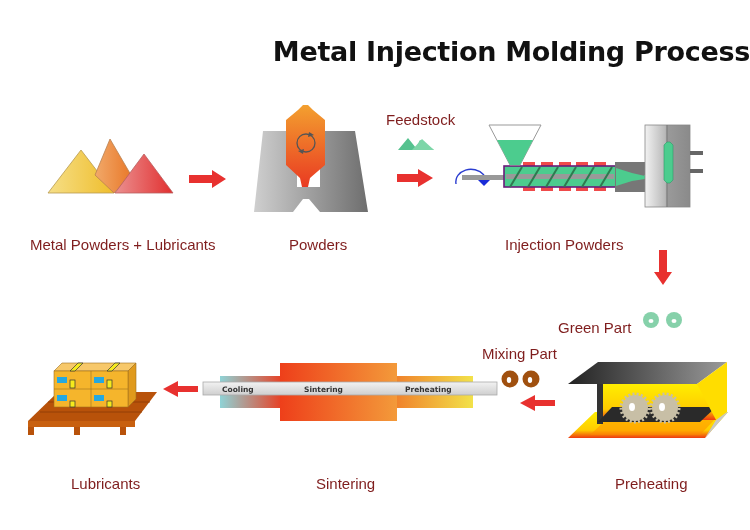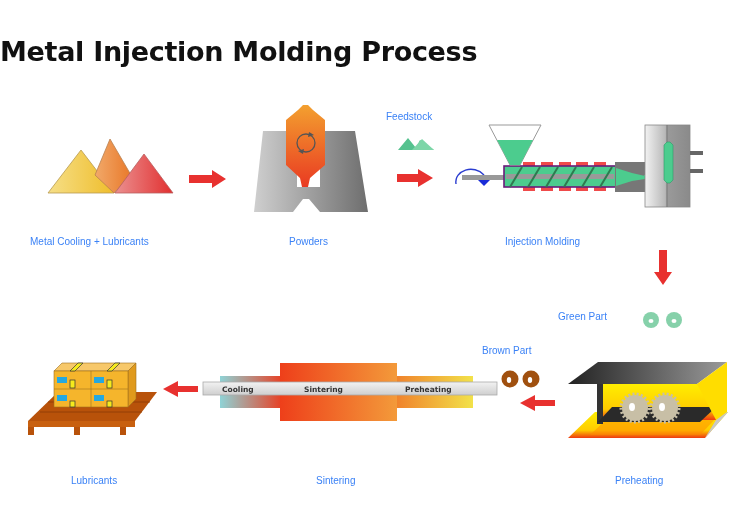--- a/index.html
+++ b/index.html
@@ -1,18 +1,18 @@
 <!DOCTYPE html>
 <html><head>
 <meta charset="utf-8">
 <style>
   html, body { margin: 0; padding: 0; background: #ffffff; }
   body { width: 750px; height: 530px; position: relative; overflow: hidden; font-family: "Liberation Sans", sans-serif; }
-  .title { position: absolute; left: 0; width: 750px; top: 36px; text-align: left; font-family: "DejaVu Sans", sans-serif; font-weight: bold; font-size: 27px; color: #111; letter-spacing: -0.3px; }
-  .label { position: absolute; font-size: 10px; color: #3b82f6; white-space: nowrap; }
+  .title { position: absolute; left: 0; width: 750px; top: 36px; text-align: right; font-family: "DejaVu Sans", sans-serif; font-weight: bold; font-size: 27px; color: #111; letter-spacing: -0.3px; }
+  .label { position: absolute; font-size: 15px; color: #7f1d1d; white-space: nowrap; }
   svg#art { position: absolute; left: 0; top: 0; }
   .zone-text { font-family: "DejaVu Sans", sans-serif; font-size: 7.5px; font-weight: bold; fill: #333; }
 </style>
 </head>
 <body>
 
 <div class="title">Metal Injection Molding Process</div>
 
 <svg id="art" width="750" height="530" viewBox="0 0 750 530">
   <defs>
@@ -226,21 +226,21 @@
       <polygon points="70,371 75,371 83,363 78,363"></polygon>
         <polygon points="107,371 112,371 120,363 115,363"></polygon>
       <rect x="70" y="380" width="5" height="8"></rect>
         <rect x="107" y="380" width="5" height="8"></rect>
       <rect x="70" y="401" width="5" height="6"></rect>
         <rect x="107" y="401" width="5" height="6"></rect>
     </g>
   </g>
 </svg>
 
-<div class="label" style="left:30px; top:236px;">Metal Cooling + Lubricants</div>
+<div class="label" style="left:30px; top:236px;">Metal Powders + Lubricants</div>
 <div class="label" style="left:289px; top:236px;">Powders</div>
 <div class="label" style="left:386px; top:111px;">Feedstock</div>
-<div class="label" style="left:505px; top:236px;">Injection Molding</div>
-<div class="label" style="left:558px; top:311px;">Green Part</div>
-<div class="label" style="left:482px; top:345px;">Brown Part</div>
+<div class="label" style="left:505px; top:236px;">Injection Powders</div>
+<div class="label" style="left:558px; top:319px;">Green Part</div>
+<div class="label" style="left:482px; top:345px;">Mixing Part</div>
 <div class="label" style="left:615px; top:475px;">Preheating</div>
 <div class="label" style="left:316px; top:475px;">Sintering</div>
 <div class="label" style="left:71px; top:475px;">Lubricants</div>
 
 </body></html>

